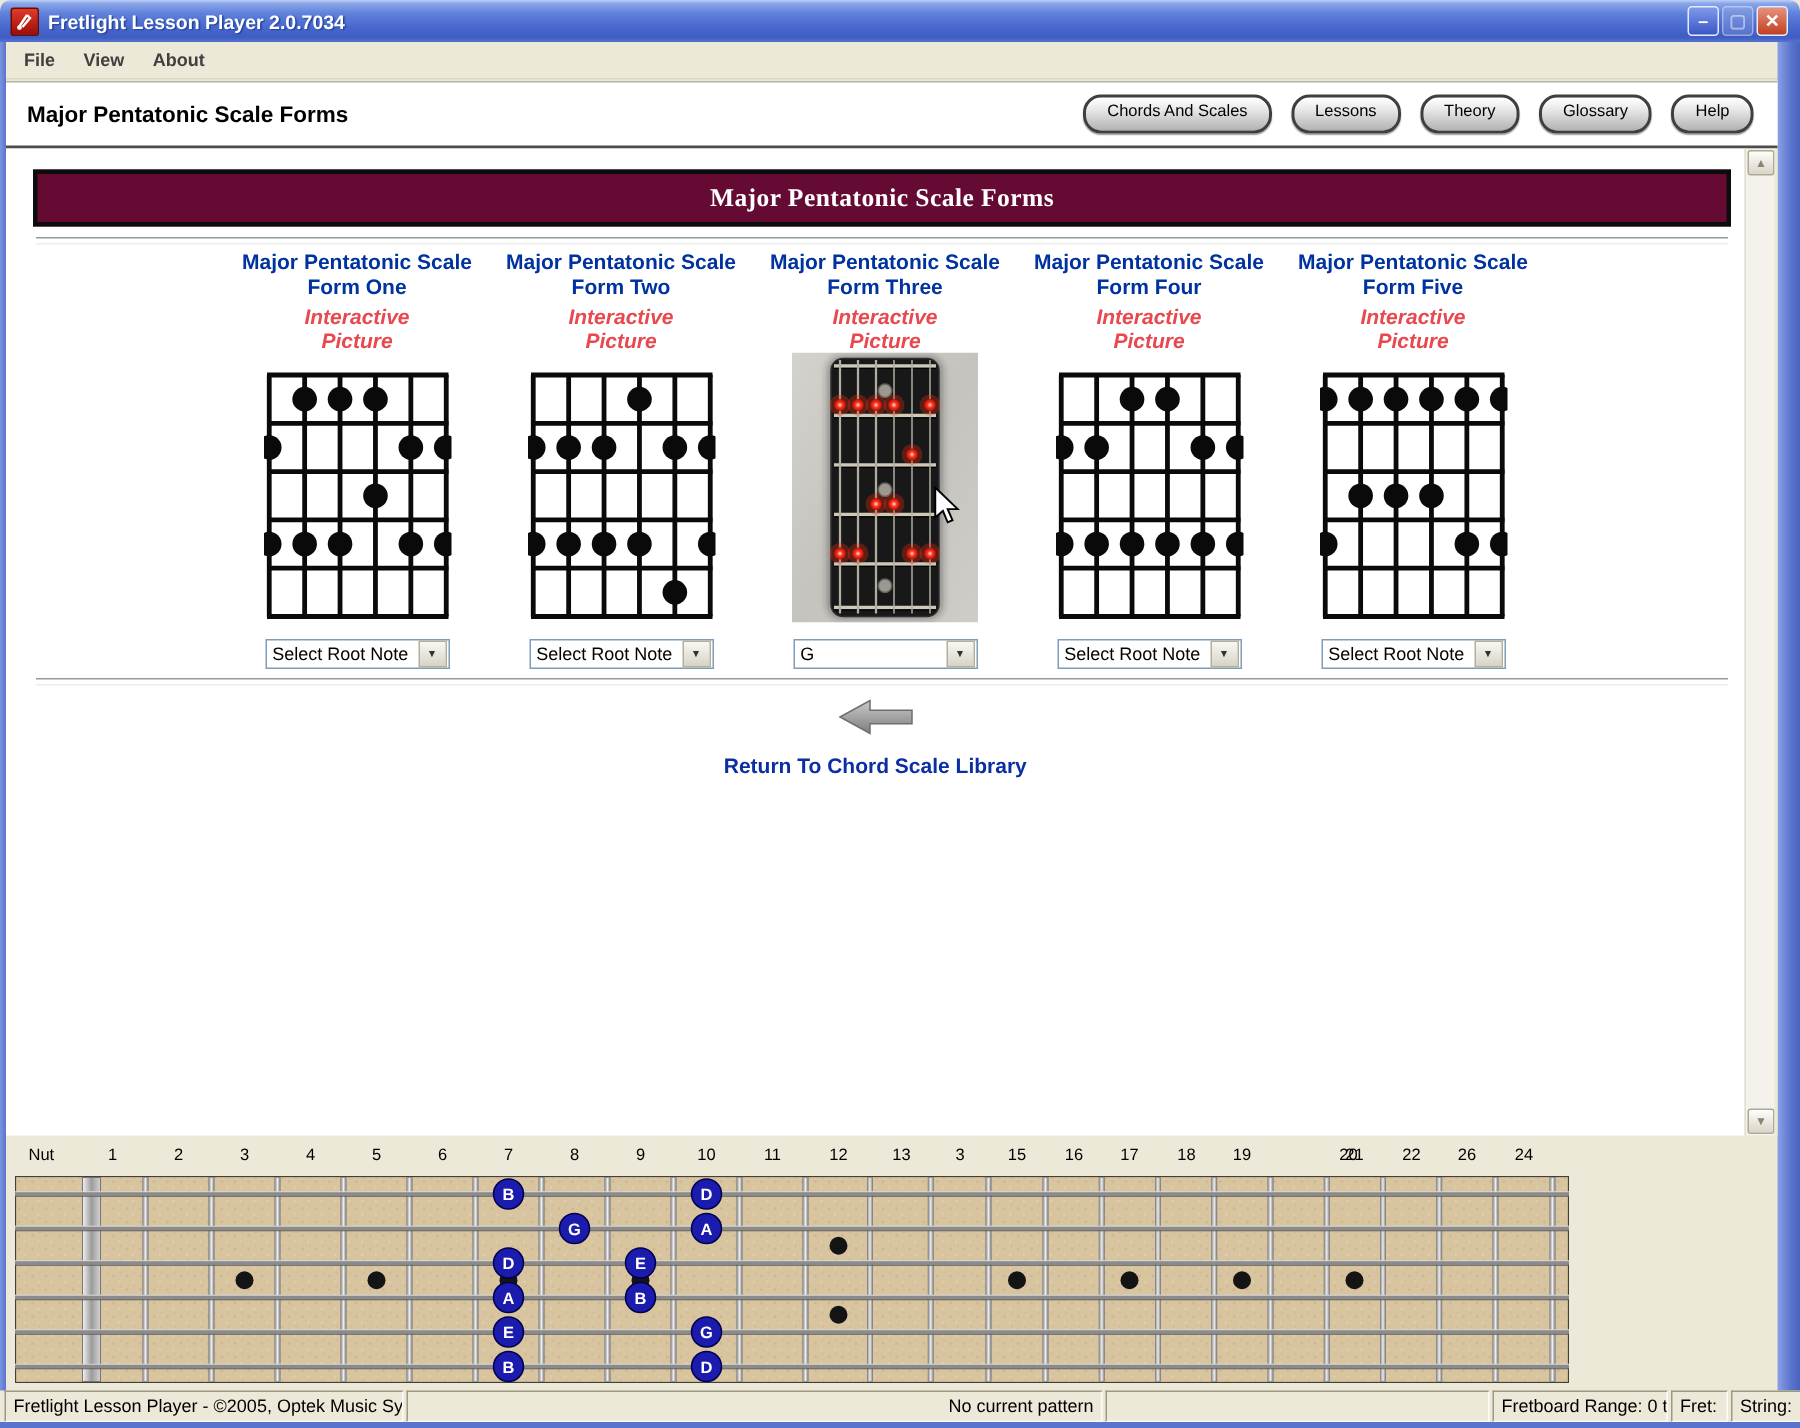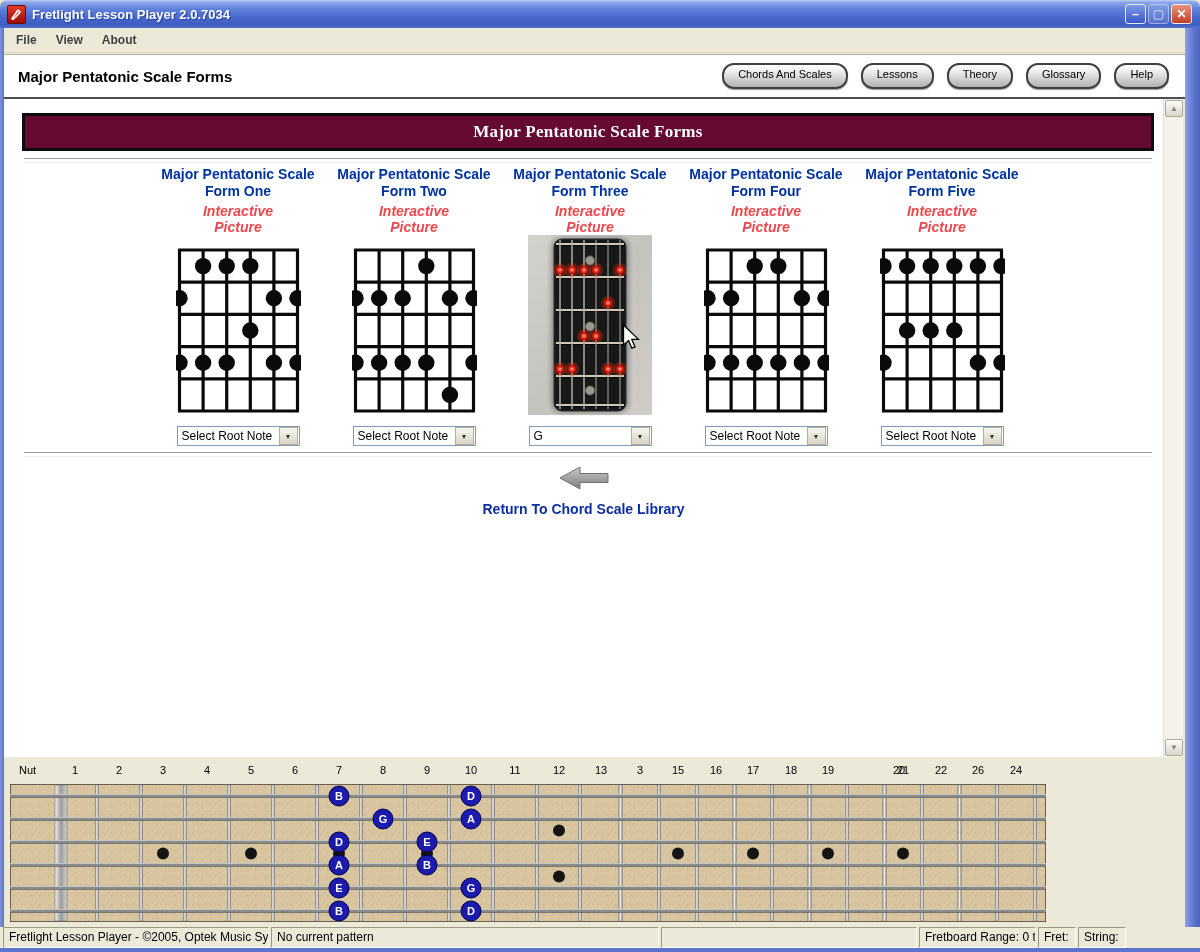--- a/index.html
+++ b/index.html
@@ -512,18 +512,18 @@
         <text x="329" y="131" text-anchor="middle" font-family="Liberation Sans, sans-serif" font-size="11" font-weight="bold" fill="#fff">B</text>
       </g>
       <g>
         <circle cx="461" cy="127" r="10" fill="#1b1bad" stroke="#00004d" stroke-width="1"></circle>
         <text x="461" y="131" text-anchor="middle" font-family="Liberation Sans, sans-serif" font-size="11" font-weight="bold" fill="#fff">D</text>
       </g>
     </svg></div>
 
 <div class="statusbar" id="statusbar">
     <div class="status-sec" style="width: 266px;">Fretlight Lesson Player - ©2005, Optek Music Systems</div>
-    <div class="status-sec" style="width: 388px;">No current pattern</div>
+    <div class="status-sec" style="width: 464px; text-align: right;">No current pattern</div>
     <div class="status-sec" style="width: 256px;"></div>
     <div class="status-sec" style="width: 117px;">Fretboard Range: 0 to 21</div>
     <div class="status-sec" style="width: 38px;">Fret:</div>
     <div class="status-sec" style="width: 48px;">String:</div>
   </div>
 
 </body></html>

